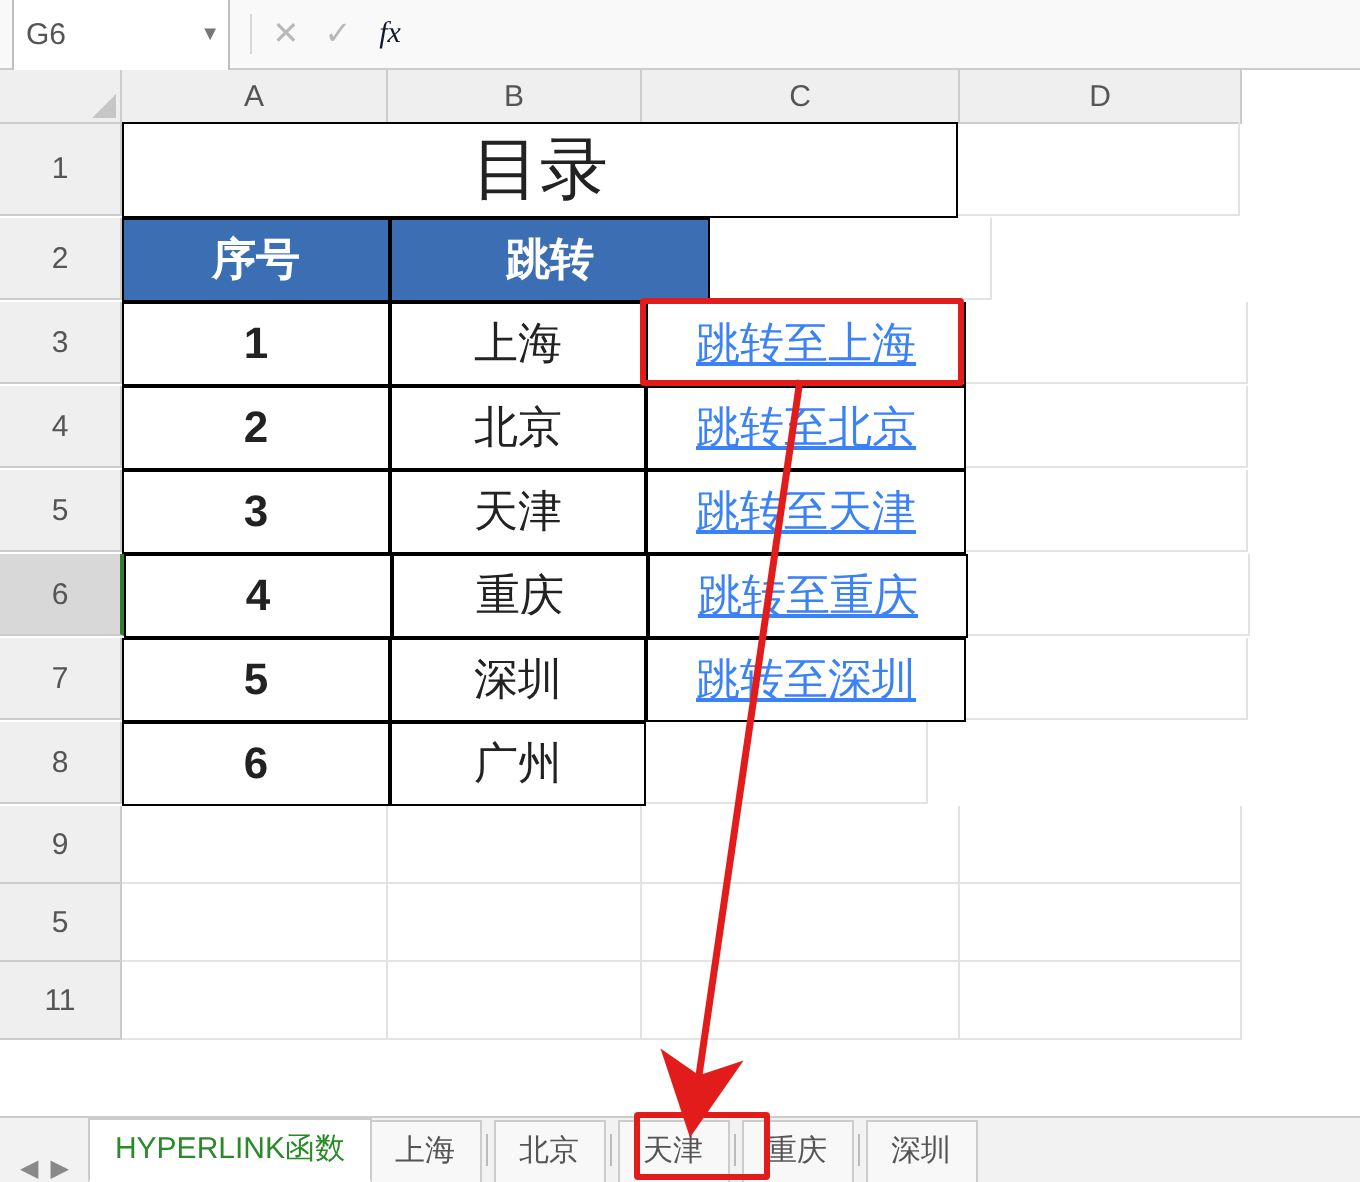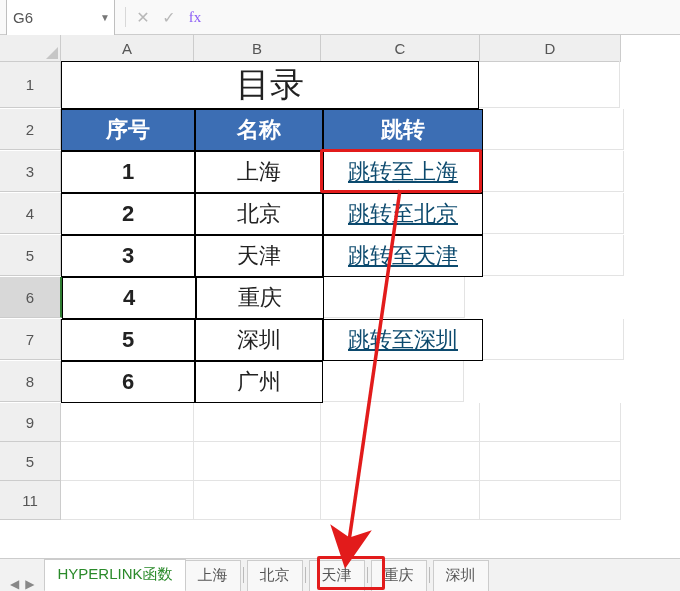--- a/index.html
+++ b/index.html
@@ -3,21 +3,21 @@
 <meta charset="utf-8">
 <style>
 html,body{margin:0;padding:0;font-family:"Microsoft YaHei","SimSun",Arial,sans-serif;background:#fff;color:#333;font-size:14px}
 .container{position:relative;width:680px;height:591px;background:#fff;overflow:hidden}
 
 
 .formula-bar{display:flex;align-items:center;height:34px;border-bottom:1px solid #ccc;background:#f9f9f9}
 .name-box{width:95px;height:24px;margin:0 6px;border:1px solid #bfbfbf;background:#fff;display:flex;align-items:center;padding:16px 6px;font-size:15px;color:#555;position:relative}
 .name-box .dd{position:absolute;right:4px;top:0;bottom:0;display:flex;align-items:center;color:#777;font-size:10px}
 .fb-btn{width:26px;height:24px;display:flex;align-items:center;justify-content:center;color:#b8b8b8;font-size:16px}
-.fb-btn.fx{font-family:"Times New Roman",serif;color:#8b5cf6;font-size:15px}
+.fb-btn.fx{font-style:italic;font-family:"Times New Roman",serif;color:#0f172a;font-size:15px}
 .fb-sep{width:1px;height:20px;background:#d8d8d8;margin:0 4px}
 .formula-input{flex:1;height:24px;border:none;background:transparent;padding:0 6px}
 
 
 .grid{position:relative}
 .corner{width:60px;height:26px;border-right:1px solid #ccc;border-bottom:1px solid #ccc;background:#efefef;position:relative}
 .corner svg{position:absolute;right:2px;bottom:2px}
 .colh{height:26px;display:flex;align-items:center;justify-content:center;background:#efefef;border-right:1px solid #ccc;border-bottom:1px solid #ccc;color:#555;font-size:15px}
 .colA{width:132px}.colB{width:126px}.colC{width:158px}.colD{width:140px}
 .rowh{width:60px;display:flex;align-items:center;justify-content:center;background:#efefef;border-right:1px solid #ccc;border-bottom:1px solid #ccc;color:#555;font-size:15px}
@@ -25,21 +25,21 @@
 .row{display:flex}
 .cell{border-right:1px solid #e3e3e3;border-bottom:1px solid #e3e3e3;display:flex;align-items:center;justify-content:center;height:40px;font-size:20px;color:#222}
 .h1r .cell{height:46px}
 .r9 .cell,.r10 .cell,.r11 .cell{height:38px}
 
 
 .title-cell{font-size:34px;border:1px solid #000!important}
 .hdr{background:#3c6eb4;color:#fff;font-weight:600;font-size:22px;border:1px solid #000!important}
 .tcell{border:1px solid #000!important;font-size:22px}
 .seq{font-weight:700;font-family:Arial,sans-serif}
-.link{color:#0c4a6e;text-decoration:underline;font-size:22px}
+.link{color:#3b82f6;text-decoration:underline;font-size:22px}
 
 
 .hlbox{position:absolute;border:3px solid #e21b1b;pointer-events:none;border-radius:2px}
 
 
 .tab-strip{position:absolute;left:0;right:0;bottom:0;height:32px;display:flex;align-items:flex-end;background:#f2f2f2;border-top:1px solid #ccc}
 .tab-nav{display:flex;align-items:center;gap:6px;padding:0 10px;color:#888;font-size:12px}
 .tabs{display:flex;align-items:flex-end}
 .tab{padding:5px 12px 6px;border:1px solid #ccc;border-bottom:none;background:#f8f8f8;color:#555;font-size:15px;margin-right:-1px;cursor:pointer}
 .tab.active{background:#fff;color:#2a8a2a;font-weight:400;border-bottom:2px solid #fff;position:relative;top:1px}
@@ -83,21 +83,20 @@
 
   <div class="row h1r">
     <div class="rowh" style="height:46px">1</div>
     <div class="cell title-cell" style="width:416px">目录</div>
     <div class="cell colD" style="height:46px"></div>
   </div>
 
   <div class="row">
     <div class="rowh" style="height:40px">2</div>
     <div class="cell hdr colA">序号</div>
-    <div class="cell hdr colB">名称</div>
     <div class="cell hdr colC">跳转</div>
     <div class="cell colD"></div>
   </div>
 
   <div class="row">
     <div class="rowh" style="height:40px">3</div>
     <div class="cell tcell seq colA">1</div>
     <div class="cell tcell colB">上海</div>
     <div class="cell tcell colC">
           <span class="link">跳转至上海</span>
@@ -119,20 +118,23 @@
     <div class="cell tcell colB">天津</div>
     <div class="cell tcell colC">
           <span class="link">跳转至天津</span>
         </div>
     <div class="cell colD"></div>
   </div>
   <div class="row">
     <div class="rowh sel" style="height:40px">6</div>
     <div class="cell tcell seq colA">4</div>
     <div class="cell tcell colB">重庆</div>
+    <div class="cell tcell colC">
+          <span class="link">跳转至重庆</span>
+        </div>
     <div class="cell colD"></div>
   </div>
   <div class="row">
     <div class="rowh" style="height:40px">7</div>
     <div class="cell tcell seq colA">5</div>
     <div class="cell tcell colB">深圳</div>
     <div class="cell tcell colC">
           <span class="link">跳转至深圳</span>
         </div>
     <div class="cell colD"></div>

